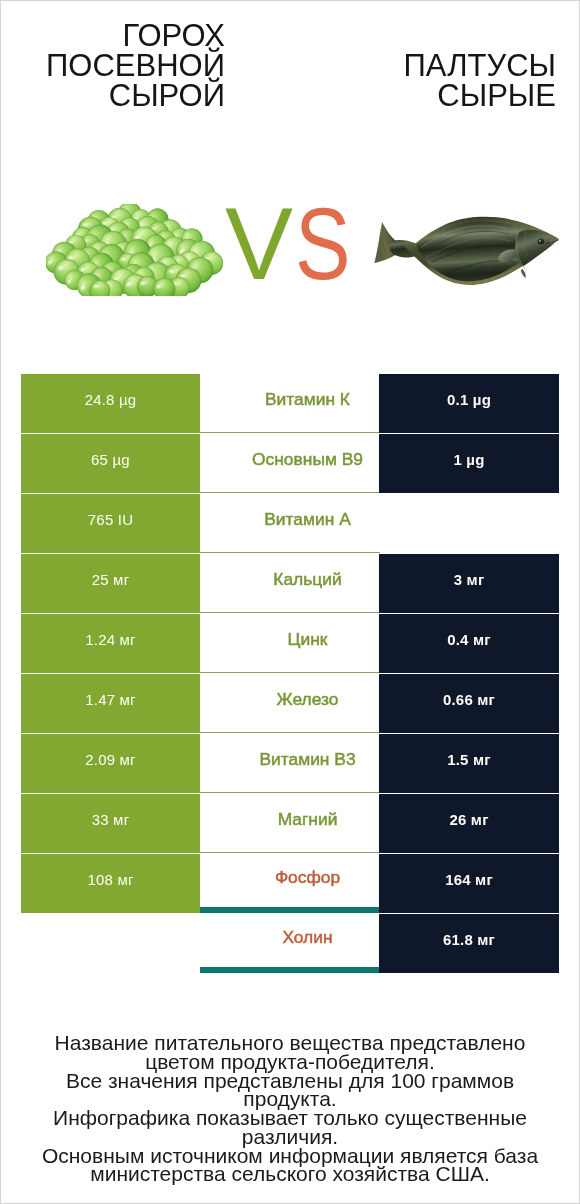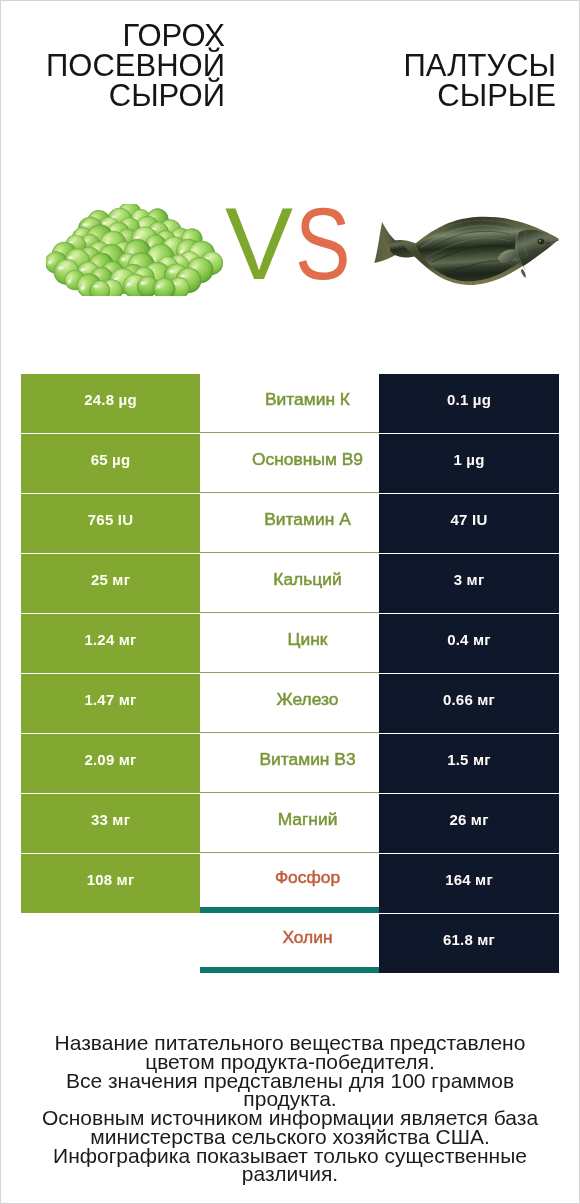--- a/index.html
+++ b/index.html
@@ -13,21 +13,21 @@
   .title.right{left:354px;width:201px;top:50px;}
   .peas{position:absolute;left:45px;top:203px;width:177px;height:92px;overflow:hidden;}
   .fish{position:absolute;left:370px;top:209px;width:190px;height:78px;}
   .vs{position:absolute;left:224px;top:192px;font-size:102px;line-height:102px;font-weight:400;}
   .vs span{display:inline-block;}
   .vs .v{color:#7FA72E;}
   .vs .s{color:#E06E4C;transform:scaleX(0.815);transform-origin:left center;margin-left:2px;}
   .table{position:absolute;left:20px;top:373px;width:538px;}
   .row{position:relative;height:58.6px;margin-bottom:1.4px;}
   .cell{position:absolute;top:0;height:58.6px;box-sizing:border-box;display:flex;align-items:center;justify-content:center;padding-bottom:8px;}
-  .cl{left:0;width:179px;background:#82A832;color:#fdfff4;font-weight:bold;font-size:15px;letter-spacing:0.2px;}
+  .cl{left:0;width:179px;background:#82A832;color:#fdfff4;font-weight:normal;font-size:15px;letter-spacing:0.2px;}
   .cr{left:358px;width:180px;background:#0f172a;color:#fffaf6;font-weight:bold;font-size:15px;letter-spacing:0.2px;}
   .cm{left:179px;width:180px;background:#fff;font-size:17.4px;font-weight:400;padding-bottom:6px;padding-left:35px;}
   .cm.win-left{color:#7A9637;-webkit-text-stroke:0.5px #7A9637;border-bottom:1px solid #939b6b;}
   .cm.win-right{color:#BF5E3C;-webkit-text-stroke:0.5px #BF5E3C;border-bottom:6px solid #0f766e;}
   .footer{position:absolute;left:18px;top:1033px;width:542px;text-align:center;font-size:21px;line-height:18.75px;color:#1b1b1b;}
 </style>
 </head>
 <body>
 
 <div class="page">
@@ -337,21 +337,20 @@
         <div class="cell cr">0.1 µg</div>
       </div>
       <div class="row">
         <div class="cell cl">65 µg</div>
         <div class="cell cm win-left">Основным B9</div>
         <div class="cell cr">1 µg</div>
       </div>
       <div class="row">
         <div class="cell cl">765 IU</div>
         <div class="cell cm win-left">Витамин A</div>
-        <div class="cell cr">47 IU</div>
       </div>
       <div class="row">
         <div class="cell cl">25 мг</div>
         <div class="cell cm win-left">Кальций</div>
         <div class="cell cr">3 мг</div>
       </div>
       <div class="row">
         <div class="cell cl">1.24 мг</div>
         <div class="cell cm win-left">Цинк</div>
         <div class="cell cr">0.4 мг</div>
@@ -377,16 +376,16 @@
         <div class="cell cr">164 мг</div>
       </div>
       <div class="row">
         <div class="cell cm win-right">Холин</div>
         <div class="cell cr">61.8 мг</div>
       </div>
     </div>
   <div class="footer" id="ftr">
       <div>Название питательного вещества представлено цветом продукта-победителя.</div>
       <div>Все значения представлены для 100 граммов продукта.</div>
+      <div>Инфографика показывает только существенные различия.</div>
       <div>Основным источником информации является база министерства сельского хозяйства США.</div>
-      <div>Инфографика показывает только существенные различия.</div>
     </div>
 </div>
 
 </body></html>

